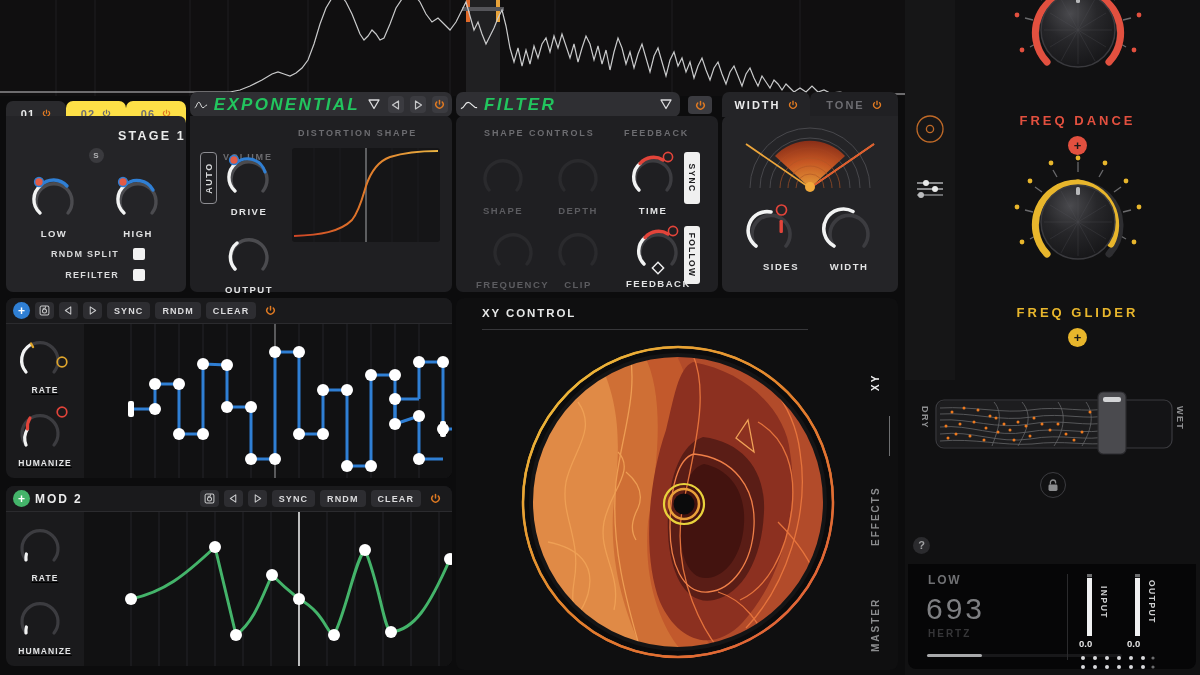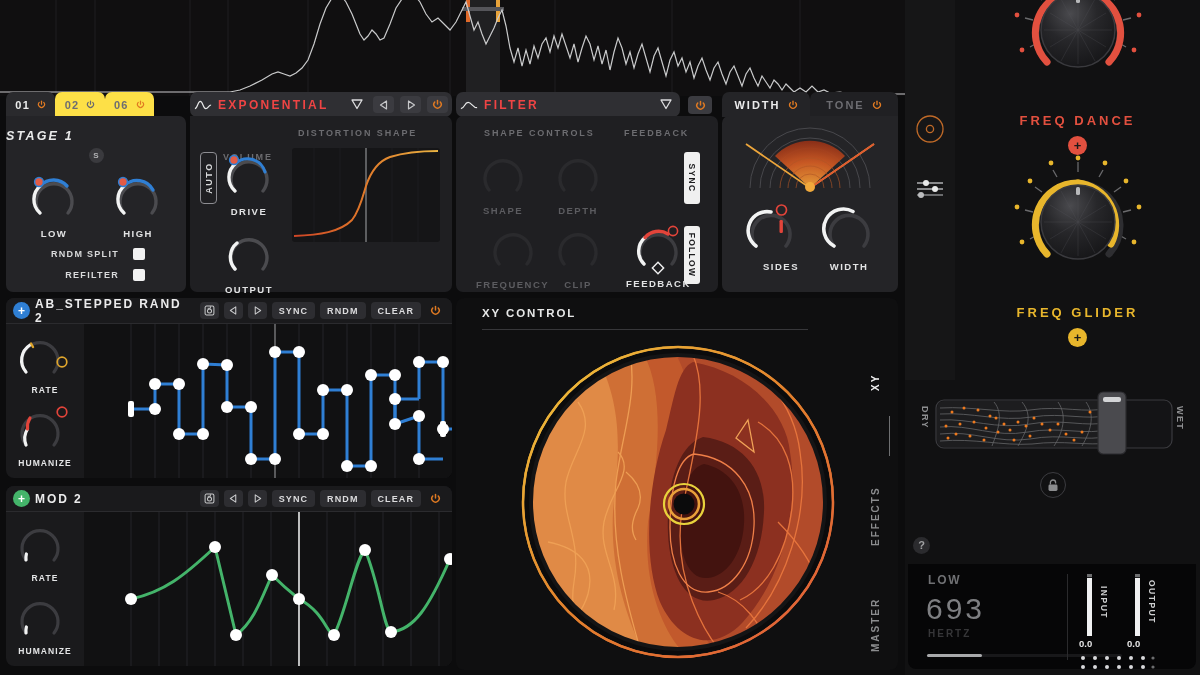--- a/index.html
+++ b/index.html
@@ -11,48 +11,48 @@
   }
   .app { position: relative; width: 1200px; height: 675px; background: #0c0c0d; }
 
   
   .spectrum { position: absolute; left: 0; top: 0; width: 905px; height: 96px;
     background: #100f10; overflow: hidden; }
   .spectrum svg { display:block; }
 
   
   .stage-wrap { position:absolute; left:6px; top:92px; width:180px; height:200px; }
-  .tabrow { position:absolute; left:0; top:0; height:25px; width:148px;
+  .tabrow { position:absolute; left:0; top:9px; height:25px; width:180px;
     display:flex; align-items:stretch; }
   .tab { flex:1; display:flex; align-items:center; justify-content:center; gap:7px;
     font-size:11px; font-weight:bold; letter-spacing:1.2px; color:#6d6d72;
     background:#fde047; border-radius:7px 7px 0 0; cursor:pointer; }
   .tab.active { background:#2a2a2d; color:#eceded; }
   .tab .pw { width:9px; height:9px; }
   .stage-body { position:absolute; left:0; top:24px; width:180px; height:176px;
     background:#242427; border-radius:0 7px 7px 7px; }
-  .stage-title { text-align:left; font-size:12.5px; font-weight:bold; letter-spacing:2.2px;
-    color:#e9eaea; margin-top:13px;font-style:italic; }
+  .stage-title { text-align:right; font-size:12.5px; font-weight:bold; letter-spacing:2.2px;
+    color:#e9eaea; margin-top:13px; }
   .s-badge { width:15px; height:15px; border-radius:50%; background:#3a3a3e;
     margin:5px auto 0; font-size:8px; color:#b2b3b5; text-align:center; line-height:15px;
     font-weight:bold; }
   .knobrow { display:flex; justify-content:center; gap:30px; margin-top:8px; }
   .kcol { text-align:center; }
   .klabel { font-size:9.5px; font-weight:bold; letter-spacing:1.5px; color:#e2e3e4; margin-top:3px; }
   .klabel.dim { color:#5c5c60; }
   .chkrow { display:flex; align-items:center; justify-content:center; gap:14px; margin-top:9px; }
   .chklabel { font-size:9px; font-weight:bold; letter-spacing:1.3px; color:#d9dadb; width:72px; text-align:right; }
   .chkbox { width:12px; height:12px; background:#f2f2f2; border-radius:2px; }
 
   
   .exp-wrap { position:absolute; left:190px; top:92px; width:262px; height:200px; }
   .mod-head { height:25px; display:flex; align-items:center; gap:6px;
     background:#2f2f33; border-radius:7px; padding:0 4px; }
   .mod-head .glyph { width:18px; height:14px; }
-  .mod-name { font-size:12px; font-weight:bold; letter-spacing:2.3px; color:#ef4444; flex:1; }
+  .mod-name { font-size:17px; font-weight:bold; letter-spacing:2.3px; color:#22c55e; flex:1;font-style:italic; }
   .hbtn { width:21px; height:17px; border-radius:4px; background:#3b3b40;
     display:flex; align-items:center; justify-content:center; cursor:pointer; }
   .hbtn.flat { background:transparent; }
   .hbtn.on { background:#3b3b40; }
   .exp-body { position:absolute; left:0; top:24px; width:262px; height:176px;
     background:#1f1f22; border-radius:0 7px 7px 7px; }
   .sec-label { font-size:9px; font-weight:bold; letter-spacing:1.9px; color:#6c6c70; }
 
   .auto-btn { position:absolute; left:10px; top:36px; width:17px; height:52px;
     border:1.4px solid #8d8d92; border-radius:4px; color:#d8d9da; font-size:9px;
@@ -89,21 +89,21 @@
     background:#1a1a1c; border-bottom:1px solid #2b2b2e; }
   .dot-ic { width:17px; height:17px; border-radius:50%; display:flex; align-items:center;
     justify-content:center; font-size:12px; color:#fff; font-weight:bold; line-height:1; }
   .lfo-name { font-size:12px; font-weight:bold; letter-spacing:1.9px; color:#ebebec; flex:1; }
   .tbtn { height:17px; padding:0 7px; border-radius:4px; background:#2d2d31; color:#dcdcde;
     font-size:9px; font-weight:bold; letter-spacing:1.1px; display:flex; align-items:center;
     cursor:pointer; }
   .sq { width:19px; height:17px; border-radius:4px; background:#2d2d31; display:flex;
     align-items:center; justify-content:center; cursor:pointer; }
   .lfo-body { position:relative; height:154px; display:flex; }
-  .lfo-knobs { width:78px; padding-top:6px; }
+  .lfo-knobs { width:78px; padding-top:6px;text-decoration:underline; }
   .lfo-kc { text-align:center; margin-top:2px; }
   .lfo-klabel { font-size:8.5px; font-weight:bold; letter-spacing:1.1px; color:#e3e4e5; margin-top:1px; }
   .lfo-graph { flex:1; position:relative; background:#111112; }
 
   
   .xy { position:absolute; left:456px; top:298px; width:442px; height:372px;
     background:#0f0f10; border-radius:8px; }
   .xy-title { position:absolute; left:26px; top:9px; font-size:11.5px; font-weight:bold;
     letter-spacing:1.9px; color:#e7e8e8; }
   .xy-rule { position:absolute; left:26px; top:31px; width:326px; height:1px; background:#37373a; }
@@ -355,20 +355,29 @@
             <path d="M13 42 A18 18 0 1 1 41 42" fill="none" stroke="#2a2a2d" stroke-width="3.4" stroke-linecap="round"></path>
           </svg>
         <div class="klabel dim">DEPTH</div>
       </div>
       <div style="position:absolute;left:20px;top:32px;text-align:center;">
         <svg width="54" height="50" viewBox="0 0 54 50">
             <path d="M13 42 A18 18 0 1 1 41 42" fill="none" stroke="#2a2a2d" stroke-width="3.4" stroke-linecap="round"></path>
           </svg>
         <div class="klabel dim">SHAPE</div>
       </div>
+      <div style="position:absolute;left:170px;top:32px;text-align:center;">
+        <svg width="54" height="50" viewBox="0 0 54 50">
+          <path d="M13 42 A18 18 0 1 1 41 42" fill="none" stroke="#3c3c40" stroke-width="3.4" stroke-linecap="round"></path>
+          <path d="M13 42 A18 18 0 0 1 14 15.5" fill="none" stroke="#f2f3f3" stroke-width="3.4" stroke-linecap="round"></path>
+          <path d="M14 15.5 A18 18 0 0 1 37 12" fill="none" stroke="#e2443a" stroke-width="3.4" stroke-linecap="round"></path>
+          <circle cx="42" cy="9" r="4.6" fill="none" stroke="#e2443a" stroke-width="1.6"></circle>
+        </svg>
+        <div class="klabel">TIME</div>
+      </div>
       <div class="vbtn" style="position:absolute;left:228px;top:36px;">
         <span>SYNC</span>
       </div>
 
       <div style="position:absolute;left:20px;top:106px;text-align:center;">
         <svg width="54" height="50" viewBox="0 0 54 50">
             <path d="M13 42 A18 18 0 1 1 41 42" fill="none" stroke="#2a2a2d" stroke-width="3.4" stroke-linecap="round"></path>
           </svg>
         <div class="klabel dim">FREQUENCY</div>
       </div>
@@ -452,21 +461,20 @@
           </svg>
           <div class="klabel">WIDTH</div>
         </div>
       </div>
     </div>
   </div>
 
   <div class="lfo" style="top:298px;">
     <div class="lfo-head">
       <div class="dot-ic" style="background:#2f7fd4;">+</div>
-      <div class="lfo-name">AB_STEPPED RAND 2</div>
       <div class="sq">
         <svg width="11" height="11" viewBox="0 0 12 12">
             <rect x="1.2" y="1.2" width="9.6" height="9.6" rx="1.6" fill="none" stroke="#c9cacb" stroke-width="1.1"></rect>
             <circle cx="6" cy="6.6" r="2.2" fill="none" stroke="#c9cacb" stroke-width="1.1"></circle>
             <path d="M7 1.4 V3.6 H4" stroke="#c9cacb" stroke-width="1" fill="none"></path>
           </svg>
       </div>
       <div class="sq">
         <svg width="9" height="9" viewBox="0 0 10 10">
             <path d="M7.5 1 V9 L1.5 5 Z" fill="none" stroke="#c6c7c9" stroke-width="1.2" stroke-linejoin="round"></path>

